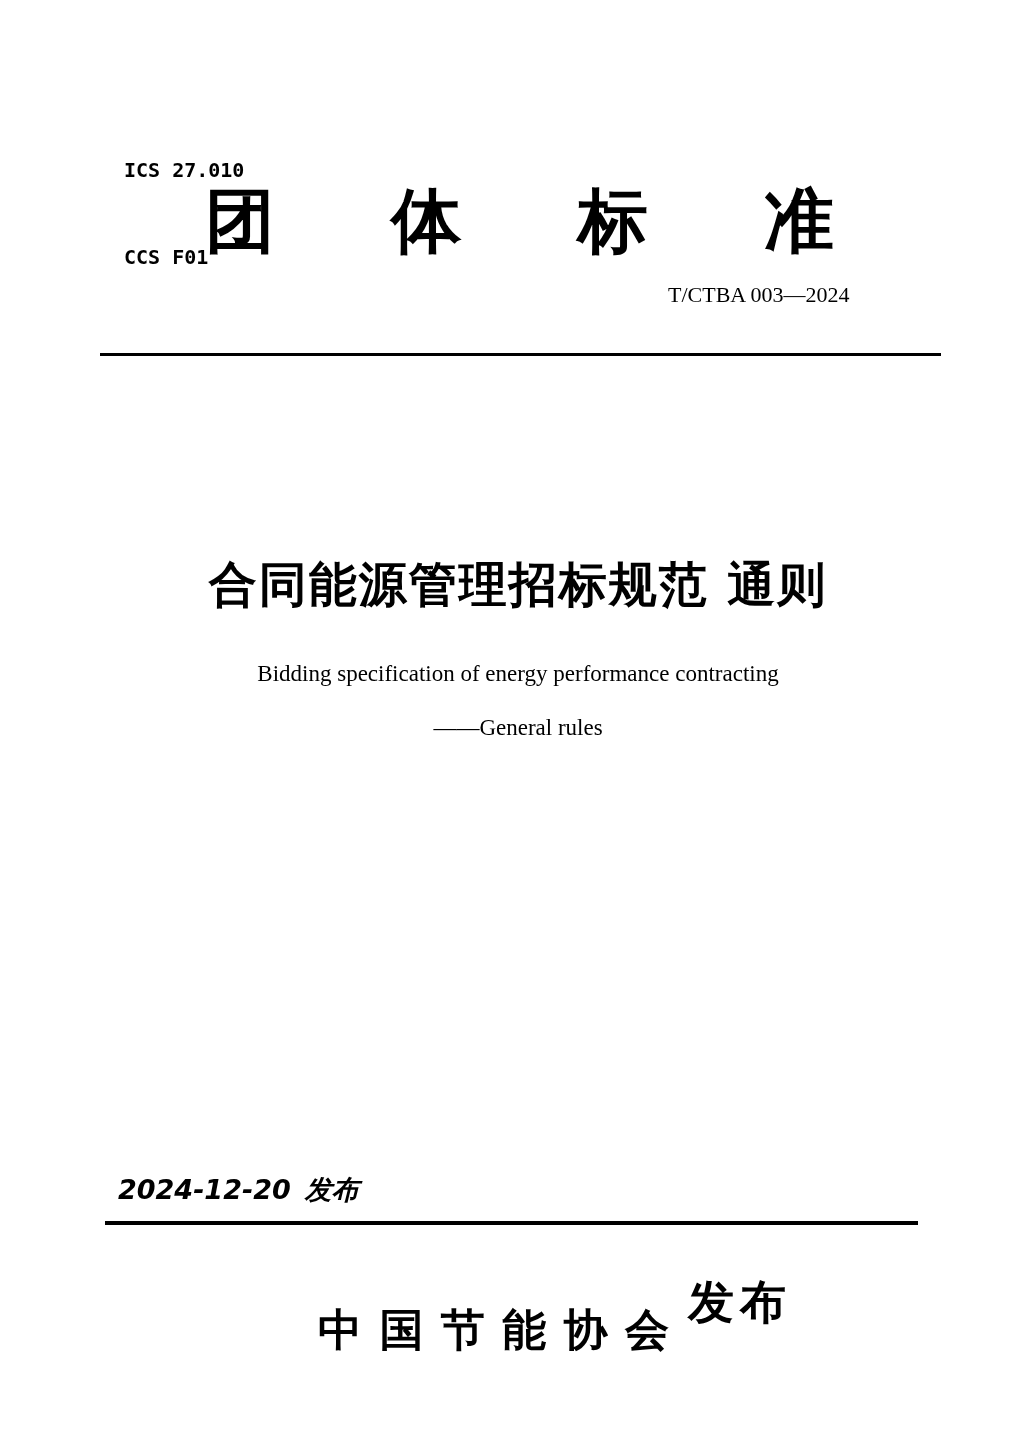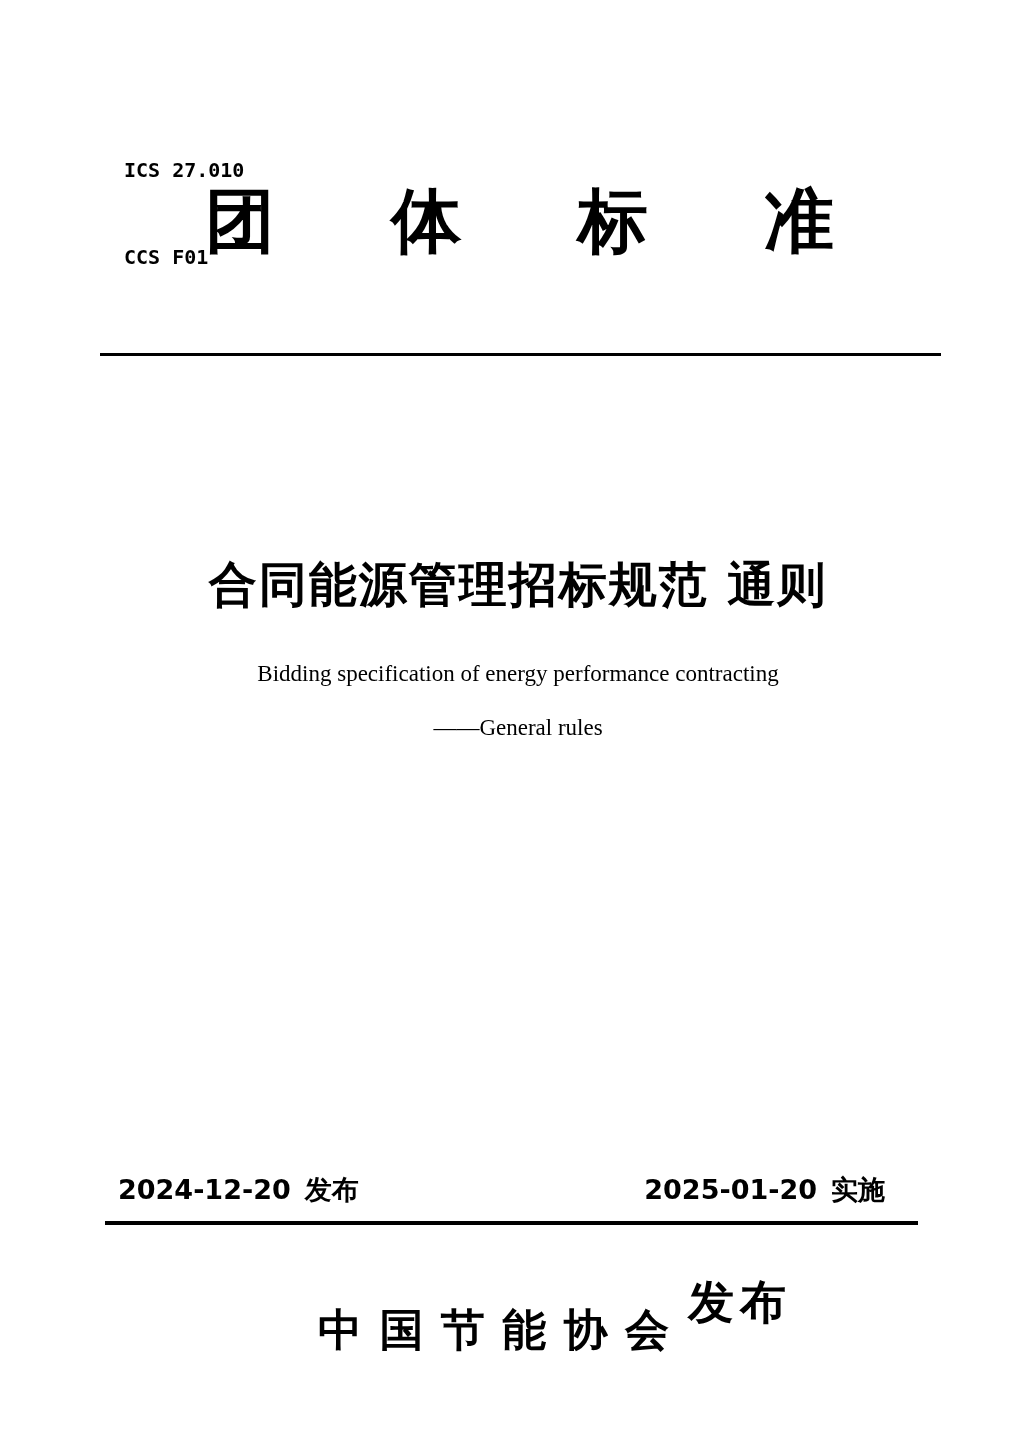--- a/index.html
+++ b/index.html
@@ -91,26 +91,26 @@
     line-height: 1.2;
   }
 
   
   .date-row {
     position: absolute;
     left: 118px;
     top: 1172px;
     width: 767px;
     display: flex;
-    justify-content: space-between;
     font-family: "DejaVu Sans", sans-serif;
     font-weight: bold;
     font-size: 27px;
     line-height: 1.3;
     white-space: nowrap;
+    font-style: italic;
   }
   .date-row .date-label {
     margin-left: 14px;
   }
 
   
   .publisher-line1 {
     position: absolute;
     left: 318px;
     top: 1256px;
@@ -156,36 +156,34 @@
   </div>
 
   <div class="doc-type">
       <span>团</span>
       <span>体</span>
       <span>标</span>
       <span>准</span>
     </div>
 
   <div class="std-nums">
+    <div>T/CTBA 003—2024</div>
   </div>
 
   <div class="rule rule-top"></div>
 
   <div class="centered title-cn">合同能源管理招标规范 通则</div>
 
   <div class="centered title-en">Bidding specification of energy performance contracting</div>
 
   <div class="centered subtitle-en">——General rules</div>
 
   <div class="date-row">
     <div>
       <span>2024-12-20</span><span class="date-label">发布</span>
-    </div>
-    <div>
-      <span>2025-01-20</span><span class="date-label">实施</span>
     </div>
   </div>
 
   <div class="rule rule-bottom"></div>
 
 
   <div class="publisher-line2">
       <span>中</span>
       <span>国</span>
       <span>节</span>

